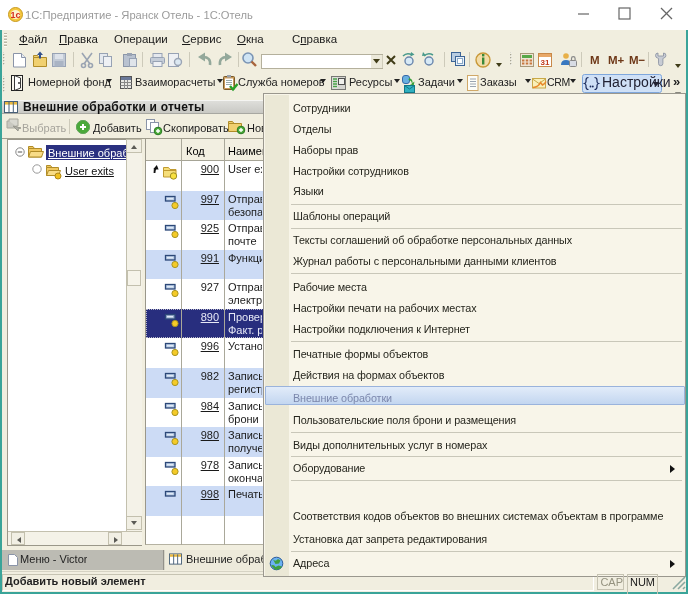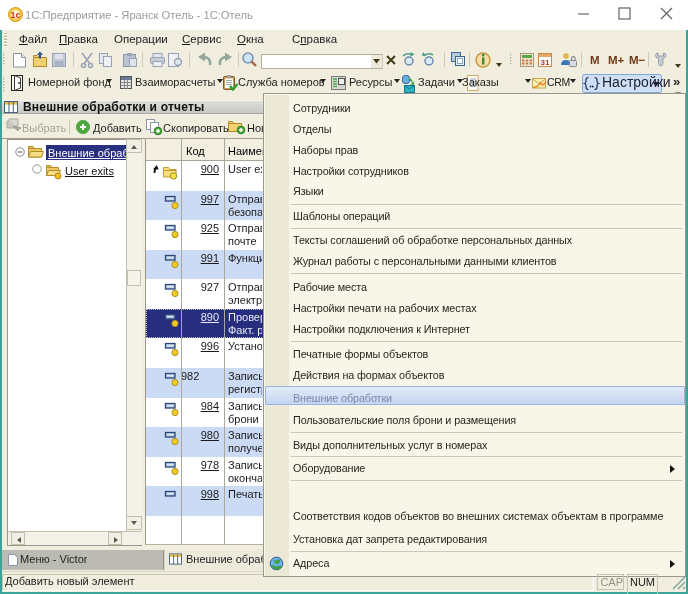--- a/index.html
+++ b/index.html
@@ -20,21 +20,21 @@
 
 #ptitle{left:2px;top:100px;width:684px;height:14px;background:linear-gradient(#dededa,#c9c9c4);border-top:1px solid #f5f5f2;border-bottom:1px solid #a8a8a2;}
 #ptitle-text{left:23px;top:100px;font-size:12px;font-weight:bold;color:#111;letter-spacing:0.2px;}
 
 .pbtn{position:absolute;top:119px;font-size:11px;color:#1c1c1c;height:18px;line-height:18px;white-space:nowrap;}
 
 #tree{left:7px;top:139px;width:135px;height:407px;background:#fff;border:1px solid #9a978a;}
 #tablearea{left:145px;top:139px;width:541px;height:406px;background:#fff;border-left:1px solid #9a978a;border-bottom:1px solid #b5b2a2;}
 .cell{position:absolute;overflow:hidden;white-space:nowrap;font-size:11px;}
 
-#statusbar{left:2px;top:571px;width:684px;height:21px;background:#f1eee0;border-top:1px solid #d6d3c4;font-size:11px;color:#222;}
+#statusbar{left:2px;top:571px;width:684px;height:21px;background:#f1eee0;border-top:1px solid #d6d3c4;font-size:11px;color:#222;font-weight:bold;}
 
 #dmenu{left:263px;top:93px;width:423px;height:484px;background:#f8f5e9;border:1px solid #9a978e;z-index:50;}
 #dmenu .gutter{position:absolute;left:1px;top:1px;width:24px;height:481px;background:#ebe8d6;}
 .dmi{position:absolute;left:29px;font-size:10.8px;letter-spacing:-0.1px;color:#26261e;white-space:nowrap;}
 .dsep{position:absolute;left:27px;right:3px;height:1px;background:#c9c7b9;}
 .subarr{position:absolute;width:0;height:0;border-top:4px solid transparent;border-bottom:4px solid transparent;border-left:5px solid #111;}
 </style></head>
 <body>
 <div id="win">
 
@@ -236,21 +236,21 @@
       <span class="darr"></span>
     </div>
   <div class="tb2" style="left:349px">Ресурсы</div>
     <div class="abs" style="left:394px;top:79px">
       <span class="darr"></span>
     </div>
   <div class="tb2" style="left:418px">Задачи</div>
     <div class="abs" style="left:457px;top:79px">
       <span class="darr"></span>
     </div>
-  <div class="tb2" style="left:462px">Заказы</div>
+  <div class="tb2" style="left:480px">Заказы</div>
     <div class="abs" style="left:525px;top:79px">
       <span class="darr"></span>
     </div>
   <div class="tb2" style="left:547px;font-size:10.5px;letter-spacing:-0.3px">CRM</div>
     <div class="abs" style="left:570px;top:79px">
       <span class="darr"></span>
     </div>
   <div class="tb2" style="left:602px;color:#223;font-size:14px">Настройки</div>
 
   <div class="abs" id="ptitle"></div>
@@ -383,21 +383,21 @@
     <circle cx="11" cy="11.5" r="3.1" fill="#f4ca28" stroke="#a89420"></circle>
   </svg>
   <div class="abs cell" style="left:181px;top:340px;width:38px;text-align:right;color:#1a1a1a;text-decoration:underline">996</div>
   <div class="abs cell" style="left:228px;top:340px;width:34px;color:#1a1a1a">Установка</div>
   <svg class="abs" style="left:164px;top:341px" width="18" height="16" viewBox="0 0 18 16">
     <rect x="1.5" y="2.5" width="9.5" height="4.5" fill="#b8cce4" stroke="#2c4878" stroke-width="1.3"></rect>
     <rect x="3" y="4" width="6" height="1.4" fill="#dfe9f6"></rect>
     <circle cx="11" cy="11.5" r="3.1" fill="#f4ca28" stroke="#a89420"></circle>
   </svg>
   <div class="abs" style="left:146px;top:368px;width:540px;height:30px;background:#ccdbf5"></div>
-  <div class="abs cell" style="left:181px;top:370px;width:38px;text-align:left;color:#1a1a1a;">982</div>
+  <div class="abs cell" style="left:181px;top:370px;width:38px;text-align:right;color:#1a1a1a;">982</div>
   <div class="abs cell" style="left:228px;top:370px;width:34px;color:#1a1a1a">Запись</div>
   <div class="abs cell" style="left:228px;top:383px;width:34px;color:#1a1a1a">регистрации</div>
   <svg class="abs" style="left:164px;top:371px" width="18" height="16" viewBox="0 0 18 16">
     <rect x="1.5" y="2.5" width="9.5" height="4.5" fill="#b8cce4" stroke="#2c4878" stroke-width="1.3"></rect>
     <rect x="3" y="4" width="6" height="1.4" fill="#dfe9f6"></rect>
     <circle cx="11" cy="11.5" r="3.1" fill="#f4ca28" stroke="#a89420"></circle>
   </svg>
   <div class="abs cell" style="left:181px;top:400px;width:38px;text-align:right;color:#1a1a1a;text-decoration:underline">984</div>
   <div class="abs cell" style="left:228px;top:400px;width:34px;color:#1a1a1a">Запись</div>
   <div class="abs cell" style="left:228px;top:413px;width:34px;color:#1a1a1a">брони</div>

